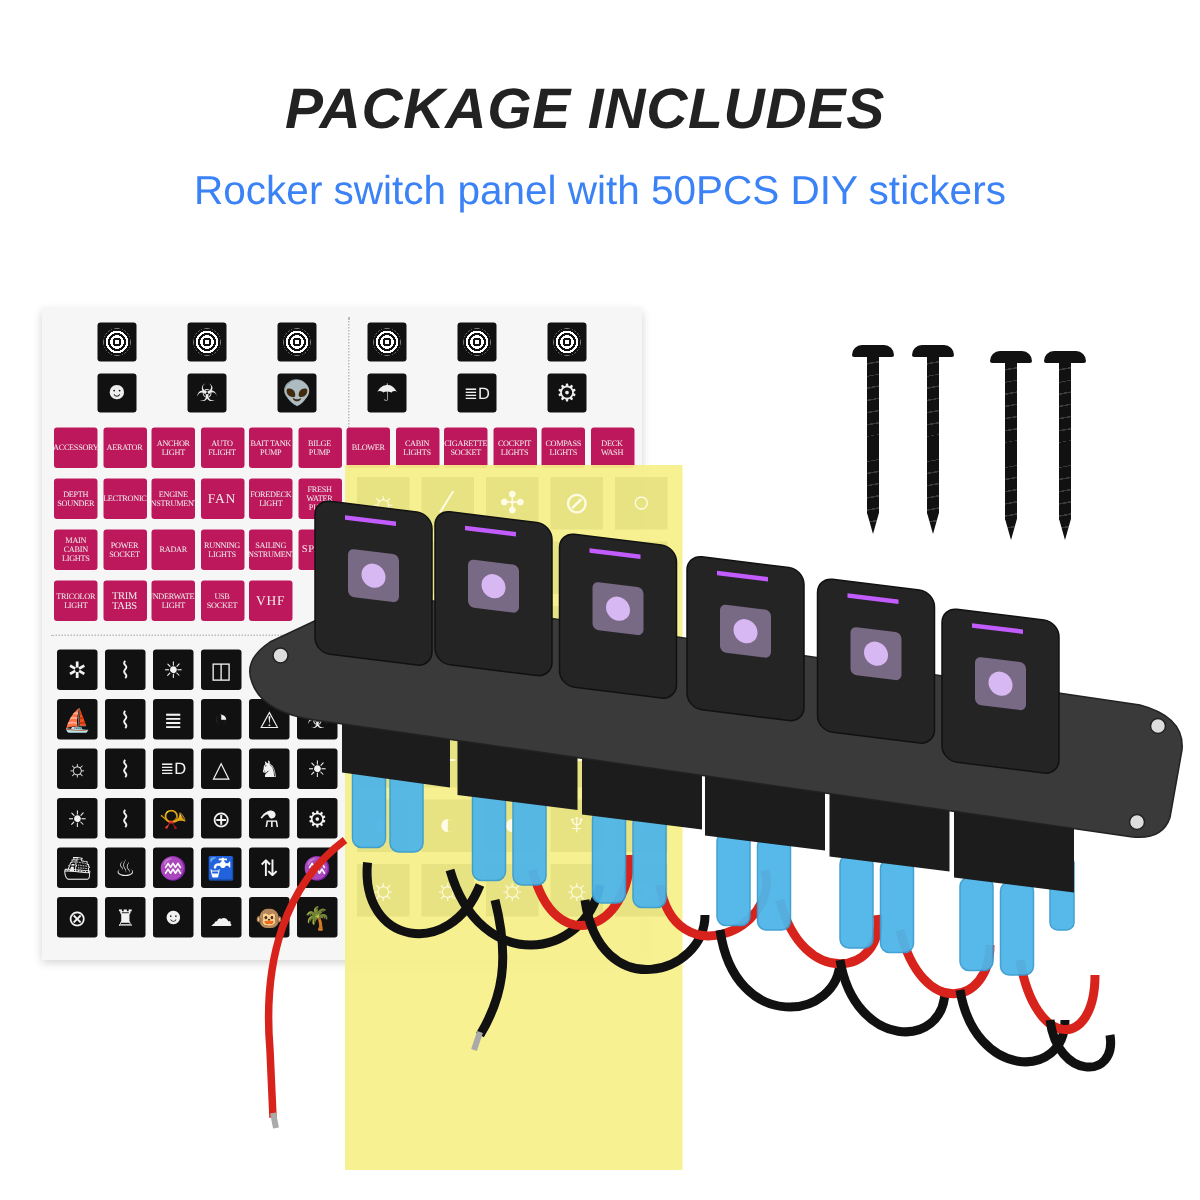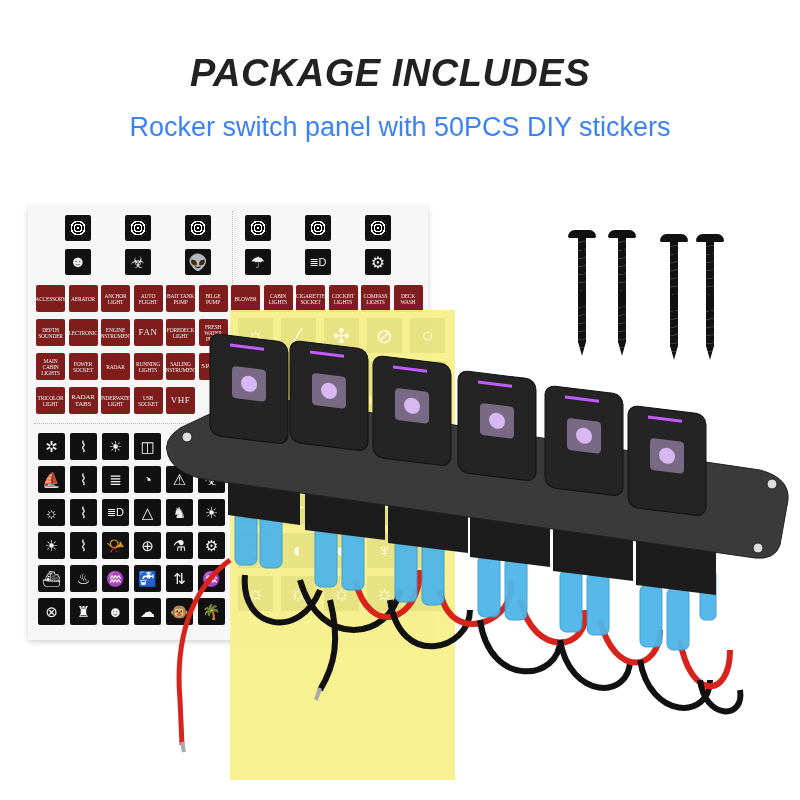--- a/index.html
+++ b/index.html
@@ -8,21 +8,21 @@
   .subtitle { position:absolute; left:0; width:800px; top:112px; text-align:center; font-family:"Liberation Sans", sans-serif; font-size:27px; color:#3b82f6; }
 
   
   .sheet-white { position:absolute; left:28px; top:205px; width:400px; height:435px; background:#f6f6f6; box-shadow:0 2px 6px rgba(0,0,0,0.18); }
   .sheet-white .divider { position:absolute; left:204px; top:6px; height:210px; border-left:1px dotted #bbb; }
   .sheet-white .hdivider { position:absolute; left:6px; top:218px; width:388px; border-top:1px dotted #bbb; }
   .row-top { position:absolute; left:0; width:400px; display:flex; justify-content:space-around; padding:0 20px; box-sizing:border-box; }
   .icon-tile { width:26px; height:26px; background:#111; display:flex; align-items:center; justify-content:center; color:#eee; font-size:16px; border-radius:2px; }
   .target { width:18px; height:18px; border-radius:50%; background:repeating-radial-gradient(circle,#fff 0 1.5px,#111 1.5px 3px); }
   .label-grid { position:absolute; left:8px; top:80px; display:grid; grid-template-columns:repeat(12, 29px); column-gap:3.5px; row-gap:7px; }
-  .label-tile { width:29px; height:27px; background:#7f1d1d; color:#eee; font-family:"Liberation Serif", serif; font-size:5.5px; line-height:6px; display:flex; align-items:center; justify-content:center; text-align:center; border-radius:2px; overflow:hidden; letter-spacing:-0.2px; }
+  .label-tile { width:29px; height:27px; background:#be185d; color:#eee; font-family:"Liberation Serif", serif; font-size:5.5px; line-height:6px; display:flex; align-items:center; justify-content:center; text-align:center; border-radius:2px; overflow:hidden; letter-spacing:-0.2px; }
   .label-tile.big { font-size:9px; line-height:9px; letter-spacing:0.5px; }
   .sym-grid { position:absolute; left:10px; top:228px; display:grid; grid-template-columns:repeat(6, 27px); column-gap:5px; row-gap:6px; }
   .sym-tile { width:27px; height:27px; background:#111; color:#f2f2f2; font-size:15px; display:flex; align-items:center; justify-content:center; border-radius:2px; }
 
   
   .sheet-yellow { position:absolute; left:230px; top:310px; width:225px; height:470px; background:#f7f08a; opacity:0.93; }
   .y-grid { position:absolute; left:8px; top:8px; display:grid; grid-template-columns:repeat(5, 35px); column-gap:8px; row-gap:8px; }
   .y-tile { width:35px; height:35px; background:#e8e27a; color:#fffde6; font-size:20px; display:flex; align-items:center; justify-content:center; }
 
   
@@ -107,21 +107,21 @@
     <div class="label-tile">SAILING INSTRUMENT</div>
     <div class="label-tile big" style="font-size:7px;">SPARE</div>
     <div></div>
       <div></div>
       <div></div>
       <div></div>
       <div></div>
       <div></div>
 
     <div class="label-tile">TRICOLOR LIGHT</div>
-    <div class="label-tile" style="font-size:7px;line-height:7px;">RADAR TABS</div>
+    <div class="label-tile" style="font-size:7px;line-height:7px;">TRIM TABS</div>
     <div class="label-tile">UNDERWATER LIGHT</div>
     <div class="label-tile">USB SOCKET</div>
     <div class="label-tile big">VHF</div>
   </div>
 
   <div class="sym-grid">
     <div class="sym-tile">✲</div>
     <div class="sym-tile">⌇</div>
     <div class="sym-tile">☀</div>
     <div class="sym-tile">◫</div>

